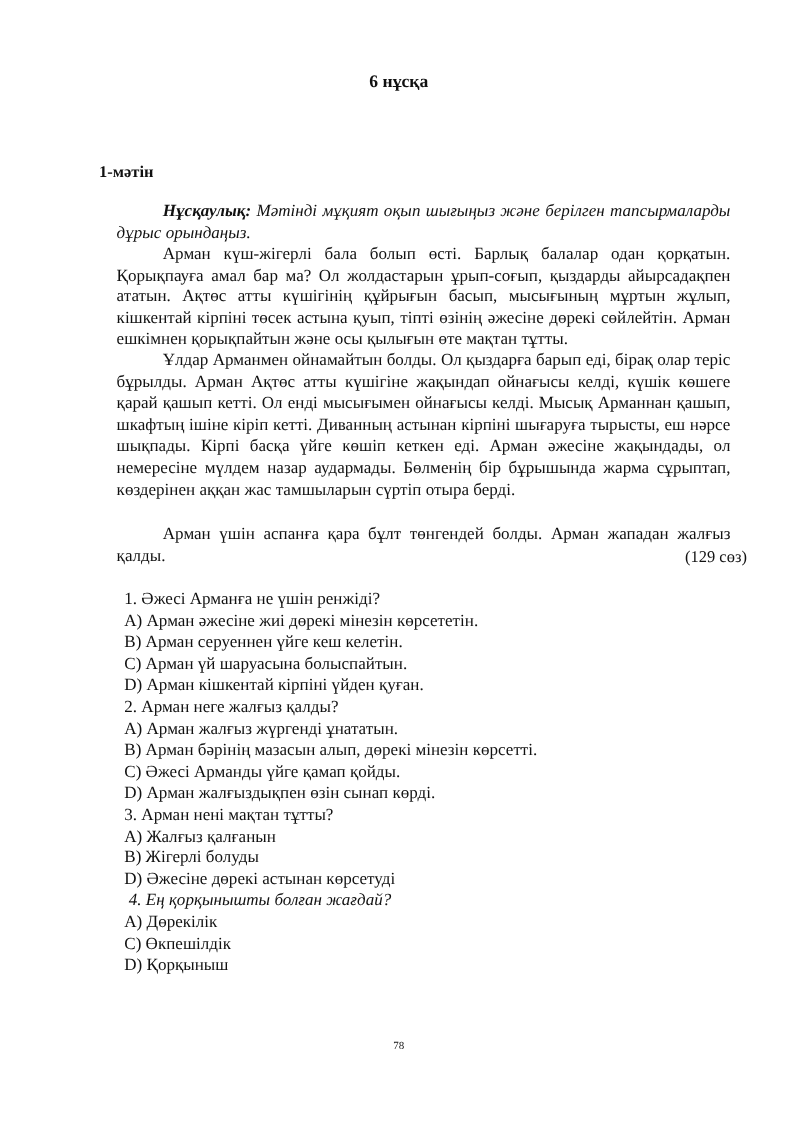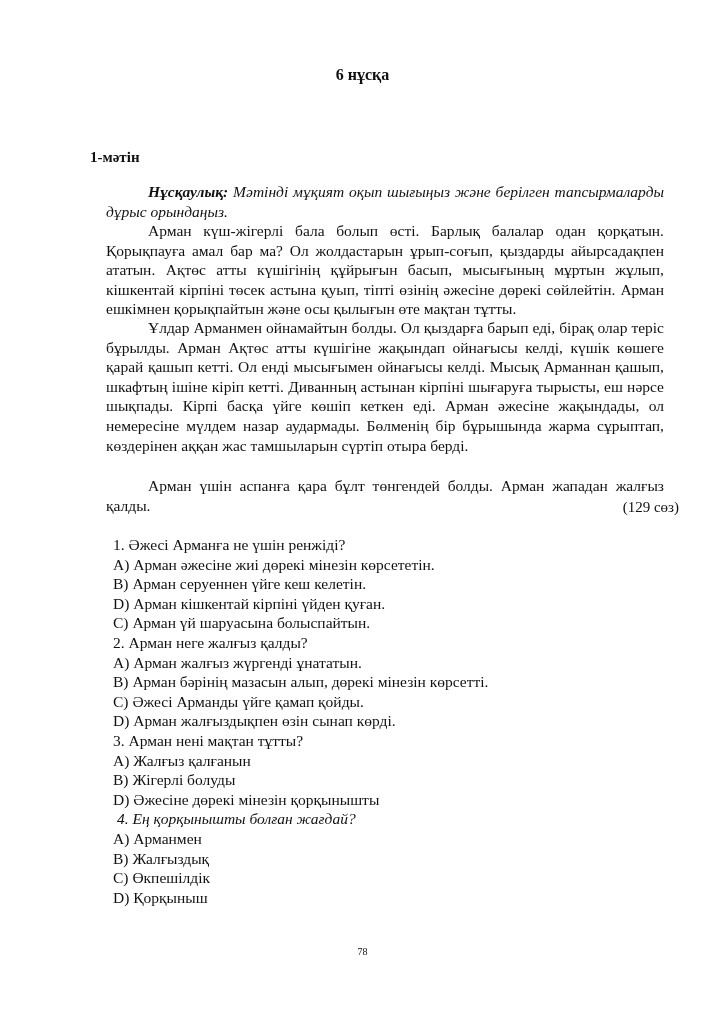--- a/index.html
+++ b/index.html
@@ -65,39 +65,38 @@
     <p>Арман үшін аспанға қара бұлт төнгендей болды. Арман жападан жалғыз қалды.</p>
   </div>
 
   <div class="wordcount">(129 сөз)</div>
 
   <div class="questions">
     <div>
       <div class="q-line">1. Әжесі Арманға не үшін ренжіді?</div>
       <div class="q-line">A) Арман әжесіне жиі дөрекі мінезін көрсететін.</div>
       <div class="q-line">B) Арман серуеннен үйге кеш келетін.</div>
+      <div class="q-line">C) Арман үй шаруасына болыспайтын.</div>
       <div class="q-line">D) Арман кішкентай кірпіні үйден қуған.</div>
-      <div class="q-line">C) Арман үй шаруасына болыспайтын.</div>
     </div>
     <div>
       <div class="q-line">2. Арман неге жалғыз қалды?</div>
       <div class="q-line">A) Арман жалғыз жүргенді ұнататын.</div>
       <div class="q-line">B) Арман бәрінің мазасын алып, дөрекі мінезін көрсетті.</div>
       <div class="q-line">C) Әжесі Арманды үйге қамап қойды.</div>
       <div class="q-line">D) Арман жалғыздықпен өзін сынап көрді.</div>
     </div>
     <div>
       <div class="q-line">3. Арман  нені мақтан тұтты?</div>
       <div class="q-line">A) Жалғыз қалғанын</div>
       <div class="q-line">B) Жігерлі болуды</div>
-      <div class="q-line">D) Әжесіне дөрекі мінезін қорқынышты</div>
+      <div class="q-line">D) Әжесіне дөрекі астынан көрсетуді</div>
     </div>
     <div>
       <div class="q-line indent">4. Ең қорқынышты болған жағдай?</div>
-      <div class="q-line">A) Арманмен</div>
-      <div class="q-line">B) Жалғыздық</div>
+      <div class="q-line">A) Дөрекілік</div>
       <div class="q-line">C) Өкпешілдік</div>
       <div class="q-line">D) Қорқыныш</div>
     </div>
   </div>
 
   <div class="page-number">78</div>
 </div>
 
 </body></html>

